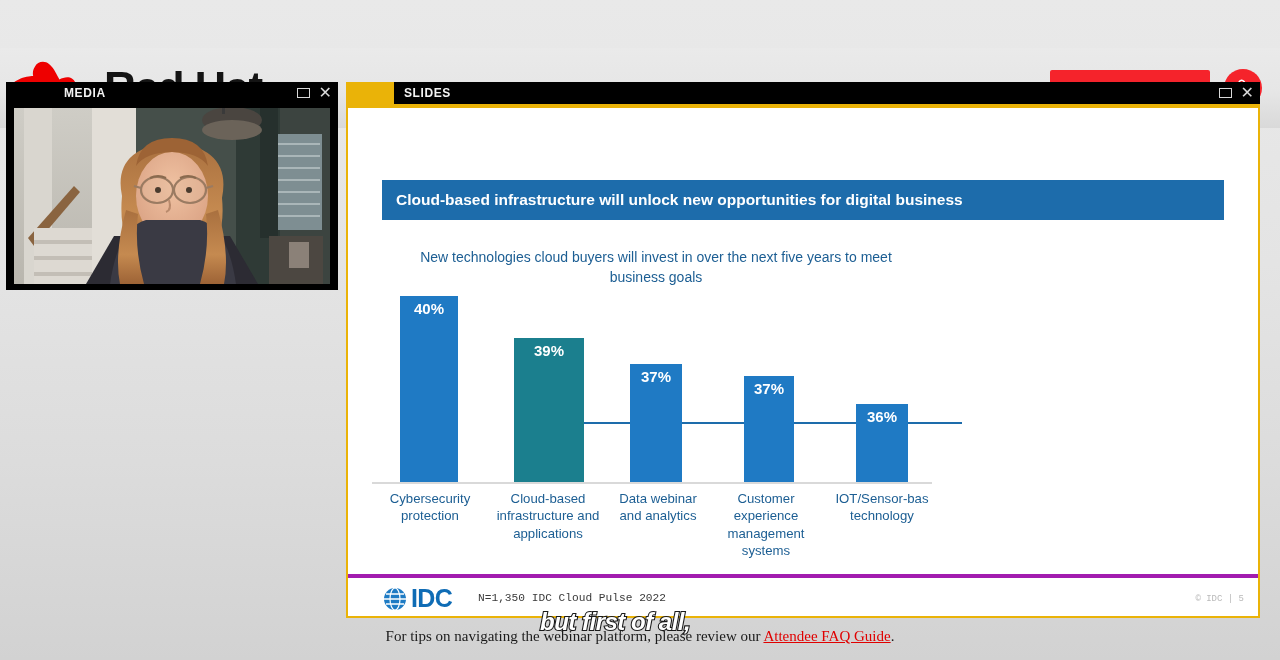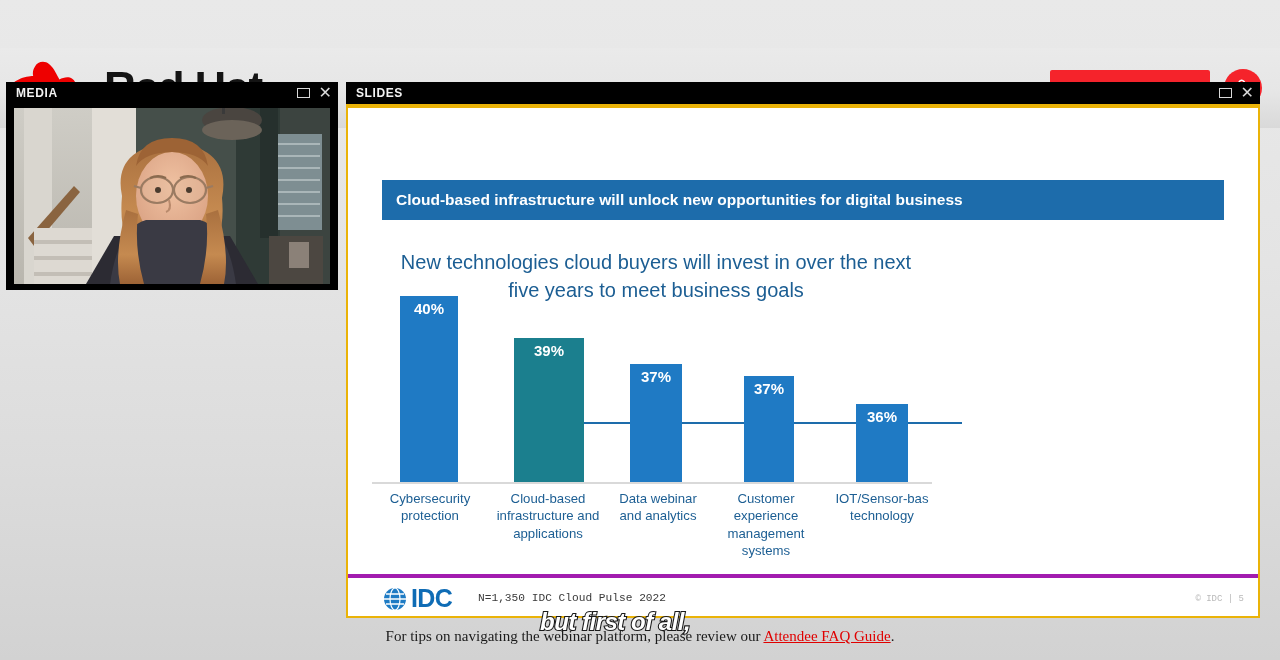--- a/index.html
+++ b/index.html
@@ -55,21 +55,21 @@
   
   .media-panel {
     position: absolute; left: 6px; top: 82px;
     width: 332px; height: 208px;
     background: #000;
   }
 
   .panel-bar {
     height: 22px; background: #000;
     display: flex; align-items: center;
-    padding: 0 6px 0 10px; color: #fff;
+    padding: 0 6px 0 10px; color: #fff; margin-left: 48px;
   }
   .panel-title {
     font-size: 12px; font-weight: bold; letter-spacing: 0.6px;
     color: #f2f2f2;
   }
   .panel-ctrls { margin-left: auto; display: flex; align-items: center; gap: 9px; }
   .ico-max {
     width: 13px; height: 10px; border: 1.6px solid #d8d8d8;
     display: inline-block;
   }
@@ -121,21 +121,21 @@
 
   
   .chart-wrap {
     position: absolute; left: 24px; top: 122px;
     width: 578px; height: 360px;
   }
 
   .chart-head {
     position: absolute; left: 24px; top: 18px;
     width: 520px; text-align: center;
-    font-size: 20px; color: #1c5e93; line-height: 1.42;
+    font-size: 14px; color: #1c5e93; line-height: 1.42;
     font-family: "Liberation Sans", sans-serif;
   }
 
   .bars {
     position: absolute; left: 0; bottom: 108px;
     width: 578px; height: 232px;
   }
 
   .bar-col {
     position: absolute; bottom: 0;

